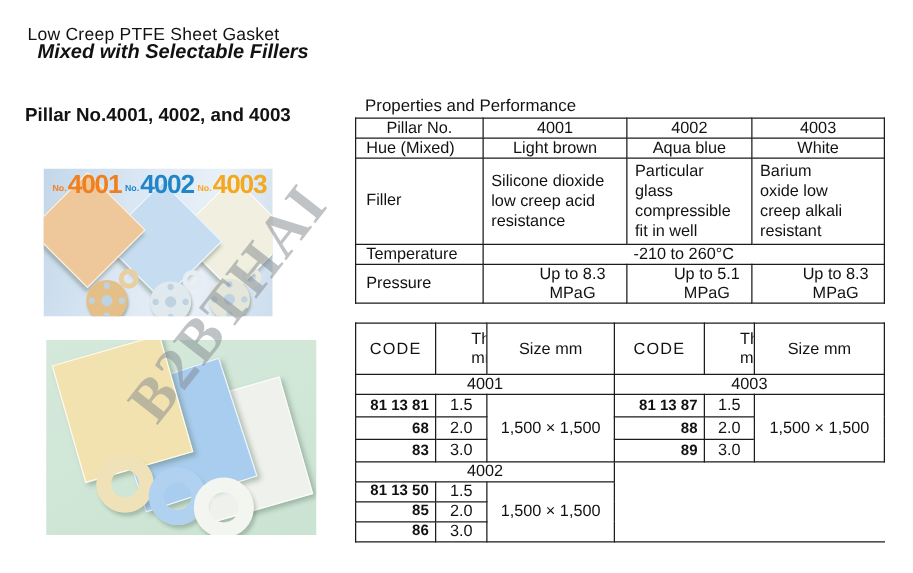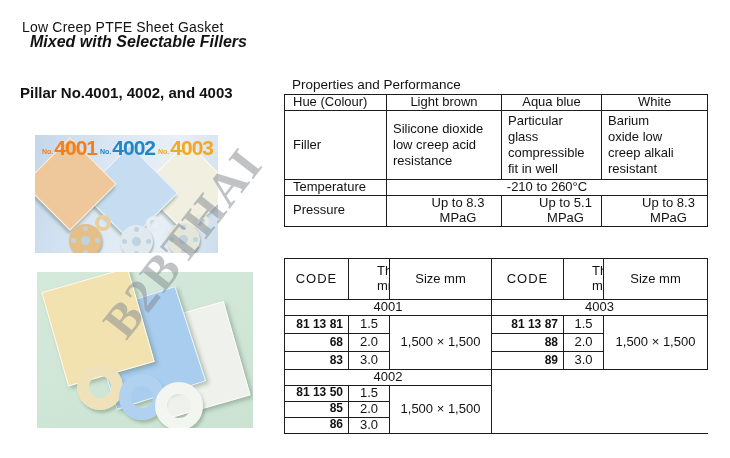--- a/index.html
+++ b/index.html
@@ -139,22 +139,28 @@
 
   <div class="props-title">Properties and Performance</div>
   <table class="props">
     <colgroup>
         <col style="width:102px">
         <col style="width:115px">
         <col style="width:100px">
         <col style="width:106px">
       </colgroup>
     <tbody>
+        <tr class="h17">
+      <td>Pillar No.</td>
+      <td>4001</td>
+      <td>4002</td>
+      <td>4003</td>
+    </tr>
     <tr class="h18">
-      <td class="left">Hue (Colour)</td>
+      <td class="left">Hue (Mixed)</td>
       <td>Light brown</td>
       <td>Aqua blue</td>
       <td>White</td>
     </tr>
     <tr class="h71">
       <td class="left">Filler</td>
       <td class="filler pre">Silicone dioxide
 low creep acid
 resistance</td>
       <td class="filler pre">Particular

